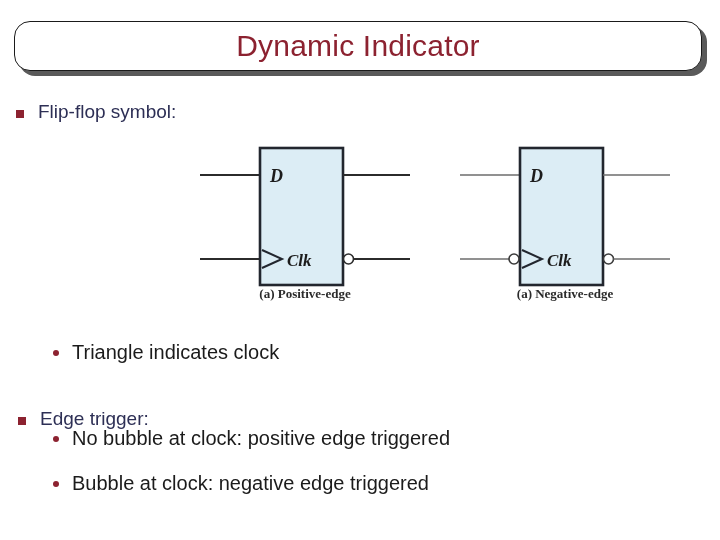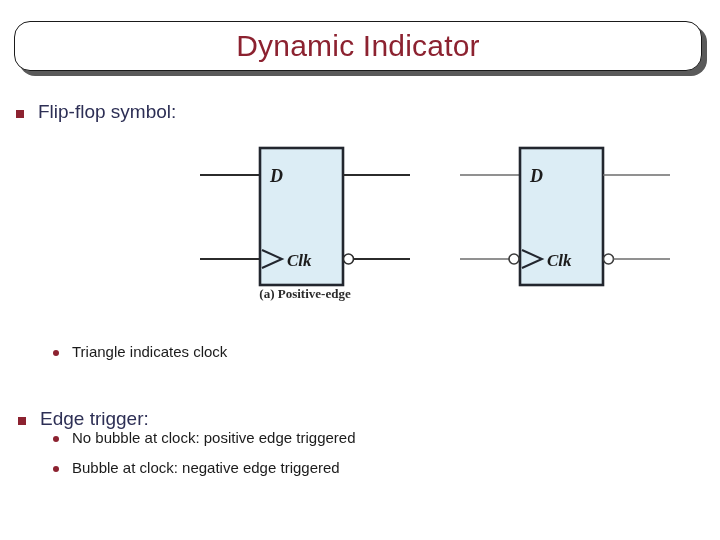--- a/index.html
+++ b/index.html
@@ -86,30 +86,30 @@
     width: 6px;
     height: 6px;
     border-radius: 50%;
     background: #8c2230;
     margin-top: 8px;
     margin-right: 13px;
     flex: 0 0 auto;
   }
   .l2-text {
     color: #1b1b1b;
-    font-size: 15px;
+    font-size: 20px;
     line-height: 20px;
     white-space: nowrap;
   }
 
   #bullet-flipflop { left: 16px; top: 101px; }
   #bullet-triangle { left: 53px; top: 342px; }
   #bullet-edge     { left: 18px; top: 408px; justify-content: space-between; }
   #bullet-nobubble { left: 53px; top: 428px; }
-  #bullet-bubble   { left: 53px; top: 458px; }
+  #bullet-bubble   { left: 53px; top: 473px; }
 
   
   .figure {
     position: absolute;
     top: 140px;
     width: 230px;
     height: 175px;
   }
   #figure-positive { left: 190px; }
   #figure-negative { left: 450px; }
@@ -180,20 +180,21 @@
     <circle cx="64" cy="119" r="5" fill="#ffffff" stroke="#3a3a3a" stroke-width="1.6"></circle>
 
     <polyline points="72,110 92,119 72,128" fill="none" stroke="#22262e" stroke-width="2"></polyline>
 
     <circle cx="158.5" cy="119" r="5" fill="#ffffff" stroke="#3a3a3a" stroke-width="1.6"></circle>
     <line x1="163.5" y1="119" x2="220" y2="119" stroke="#6d6d6d" stroke-width="1.6"></line>
 
     <text x="80" y="42" font-family="Liberation Serif, serif" font-size="18" font-style="italic" font-weight="700" fill="#1c1c1c">D</text>
     <text x="97" y="126" font-family="Liberation Serif, serif" font-size="17" font-style="italic" font-weight="700" fill="#1c1c1c">Clk</text>
   </svg>
+  <div class="ff-caption">(a) Negative-edge</div>
 </div>
 
 <div class="l2-row" id="bullet-triangle">
   <span class="l2-marker"></span>
   <span class="l2-text">Triangle indicates clock</span>
 </div>
 
 <div class="l1-row" id="bullet-edge">
   <span class="l1-marker"></span>
   <span class="l1-text">Edge trigger:</span>

